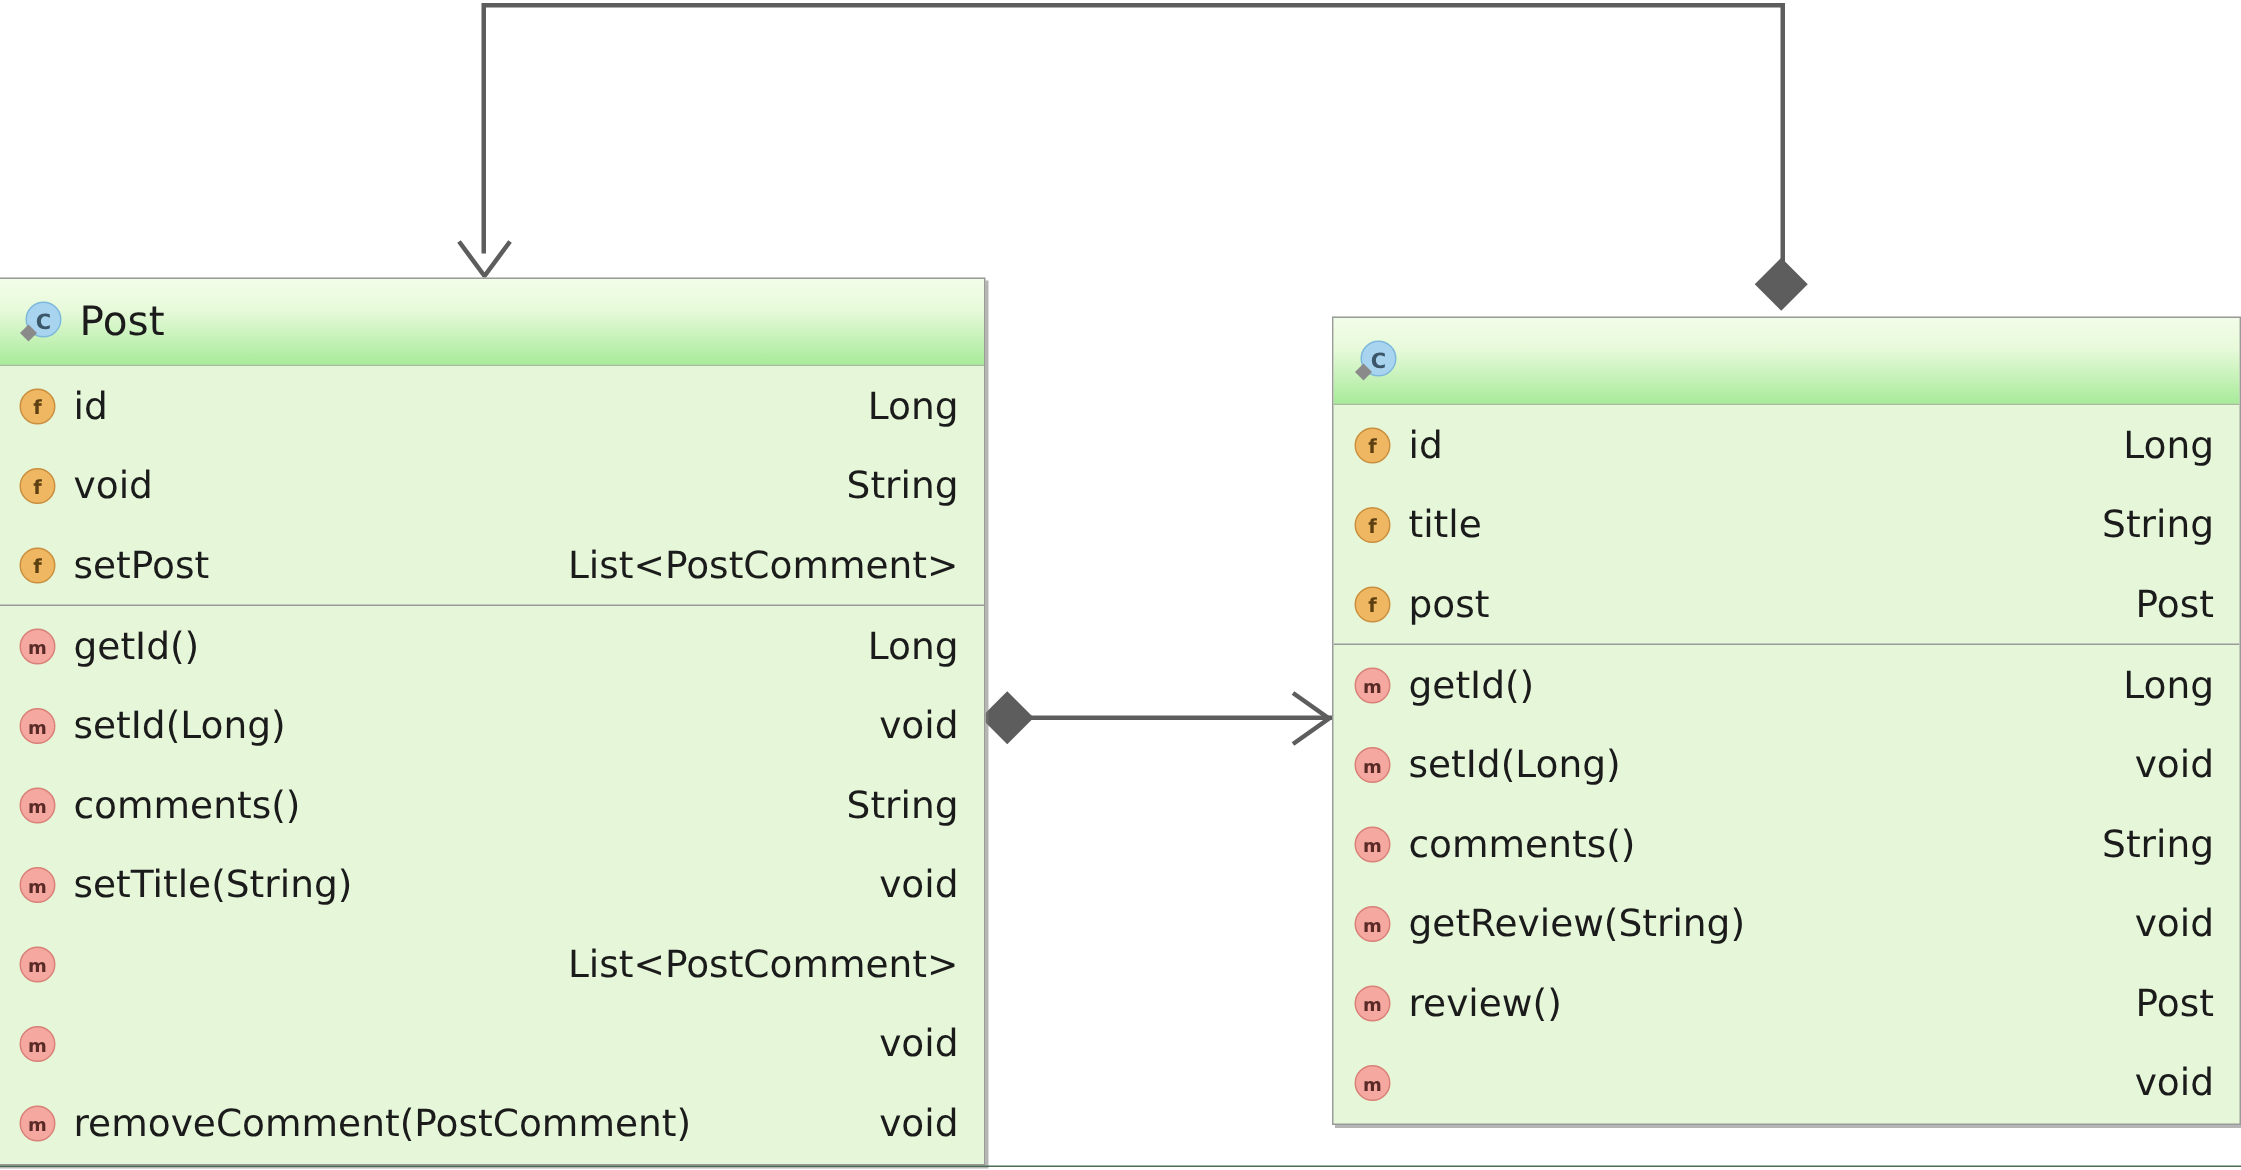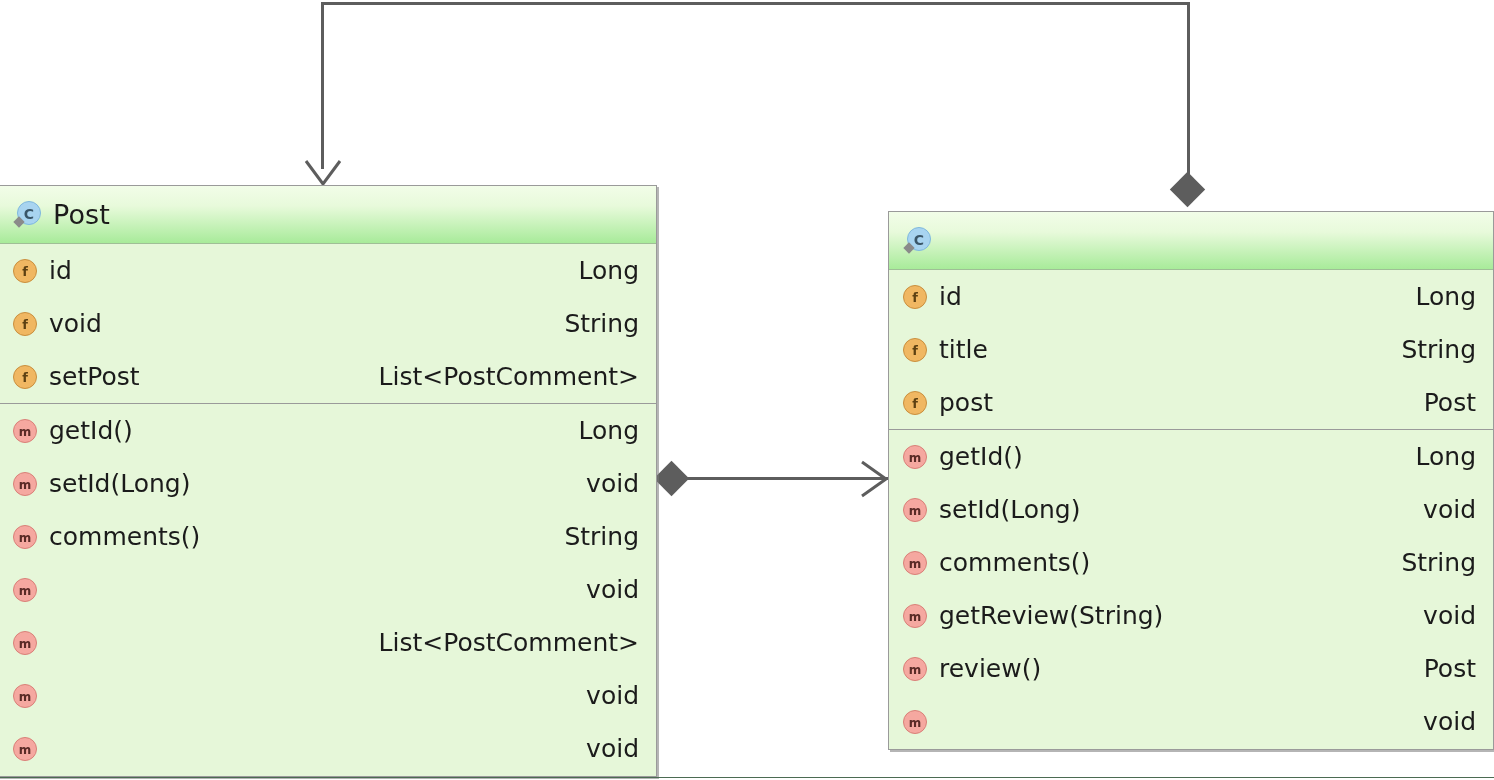--- a/index.html
+++ b/index.html
@@ -230,20 +230,21 @@
         <span class="member-name">comments()</span>
         <span class="member-type">String</span>
       </div>
       <div class="member-row" style="height:53px;">
         <span class="icon icon-member">
           <svg width="26" height="26" viewBox="0 0 26 26">
             <circle cx="13" cy="13" r="11.5" fill="#f5a8a0" stroke="#d98078" stroke-width="1"></circle>
             <text x="13" y="18" font-family="DejaVu Sans, sans-serif" font-size="12" font-weight="bold" fill="#5a2a26" text-anchor="middle">m</text>
           </svg>
         </span>
+        <span class="member-name">setTitle(String)</span>
         <span class="member-type">void</span>
       </div>
       <div class="member-row" style="height:53px;">
         <span class="icon icon-member">
           <svg width="26" height="26" viewBox="0 0 26 26">
             <circle cx="13" cy="13" r="11.5" fill="#f5a8a0" stroke="#d98078" stroke-width="1"></circle>
             <text x="13" y="18" font-family="DejaVu Sans, sans-serif" font-size="12" font-weight="bold" fill="#5a2a26" text-anchor="middle">m</text>
           </svg>
         </span>
         <span class="member-type">List&lt;PostComment&gt;</span>
@@ -257,20 +258,21 @@
         </span>
         <span class="member-type">void</span>
       </div>
       <div class="member-row" style="height:53px;">
         <span class="icon icon-member">
           <svg width="26" height="26" viewBox="0 0 26 26">
             <circle cx="13" cy="13" r="11.5" fill="#f5a8a0" stroke="#d98078" stroke-width="1"></circle>
             <text x="13" y="18" font-family="DejaVu Sans, sans-serif" font-size="12" font-weight="bold" fill="#5a2a26" text-anchor="middle">m</text>
           </svg>
         </span>
+        <span class="member-name">removeComment(PostComment)</span>
         <span class="member-type">void</span>
       </div>
     </div>
   </div>
 
   <div class="uml-class" style="left:888px; top:211px; width:606px; height:539px;">
 
     <div class="class-header" style="height:58px;">
       <span class="icon icon-class">
         <svg width="30" height="30" viewBox="0 0 30 30">

